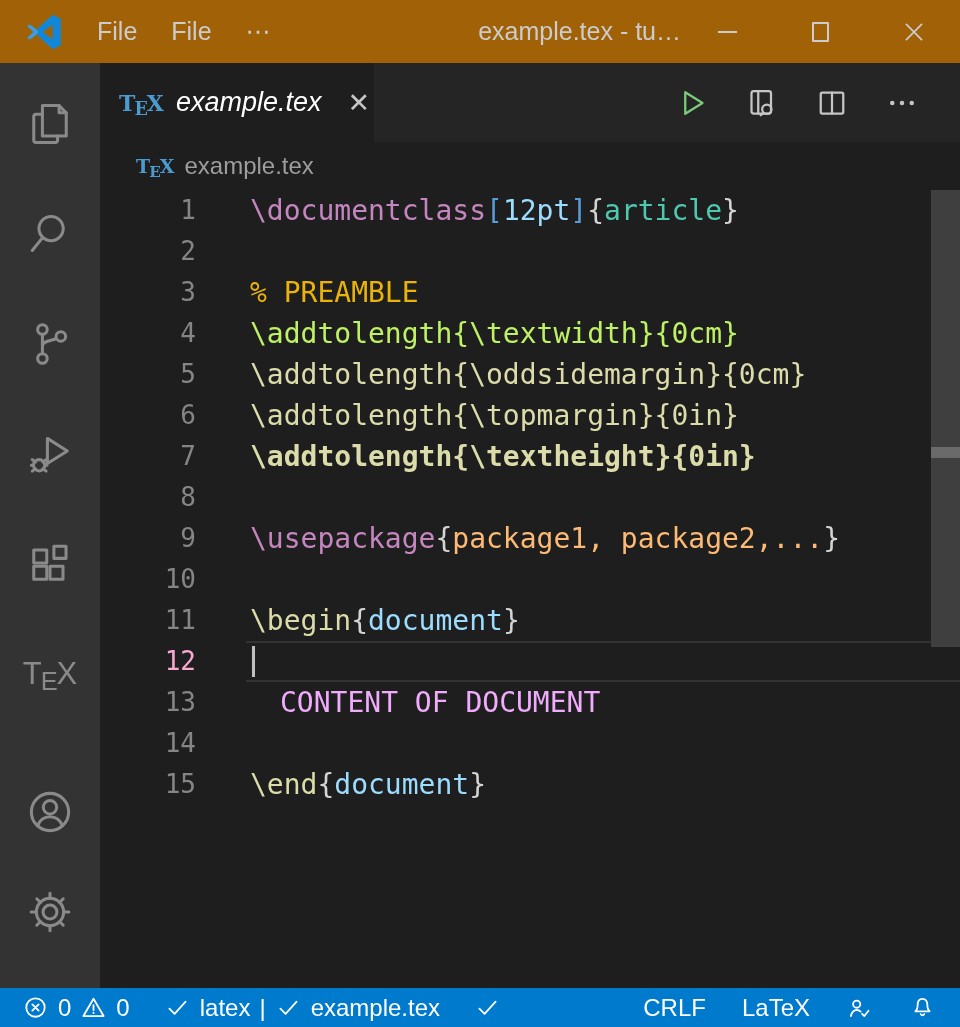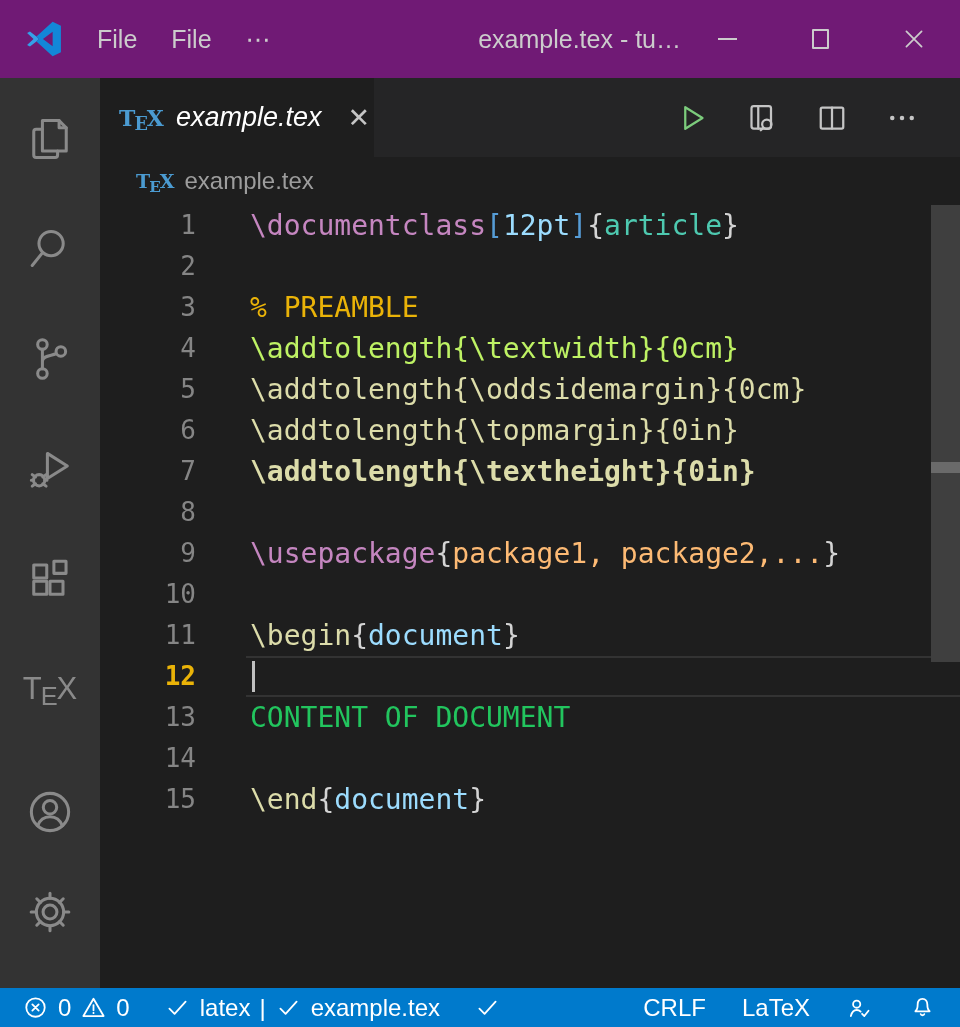--- a/index.html
+++ b/index.html
@@ -1,21 +1,21 @@
 <!DOCTYPE html>
 <html style="--accent: #007ACC; --titlebar-bg: #383838; --activitybar-bg: #333333; --tabbar-bg: #252526; --editor-bg: #1e1e1e;"><head>
 <meta charset="utf-8">
 <style>
   * { margin:0; padding:0; box-sizing:border-box; }
   html,body { width:960px; height:1027px; overflow:hidden; background:#1e1e1e;
               font-family:"Liberation Sans", sans-serif; }
   .window { width:960px; height:1027px; display:flex; flex-direction:column; }
 
   
-  .titlebar { height:78px; background:#701a75; display:flex; align-items:center;
+  .titlebar { height:63px; background:#a16207; display:flex; align-items:center;
               color:#cccccc; flex-shrink:0; }
   .logo { margin-left:26px; width:36px; height:36px; display:flex; align-items:center; }
   .menus { display:flex; margin-left:18px; }
   .menu-item { padding:0 17px; font-size:25px; height:63px; display:flex; align-items:center; cursor:default; }
   .win-title { flex:1; text-align:right; font-size:25px; color:#cccccc;
                white-space:nowrap; overflow:hidden; }
   .win-controls { display:flex; height:63px; }
   .win-btn { width:93px; height:63px; display:flex; align-items:center; justify-content:center; }
   .min-glyph { width:19px; height:2px; background:#cccccc; }
   .max-glyph { width:17px; height:20px; border:2px solid #cccccc; border-radius:1px; }
@@ -57,21 +57,21 @@
   .breadcrumb .tex-word { font-size:19px; }
   .bc-label { color:#9d9d9d; font-size:24px; margin-left:10px; }
 
   
   .editor { flex:1; background:#1e1e1e; position:relative; overflow:hidden;
             font-family:"DejaVu Sans Mono","Liberation Mono",monospace; }
   .code-lines { position:absolute; top:0; left:0; right:0; }
   .line { display:flex; height:41px; line-height:41px; white-space:pre; }
   .ln { width:96px; text-align:right; color:#858585; font-size:26px; flex-shrink:0; }
   .code { padding-left:54px; font-size:28px; }
-  .line.current .ln { color:#eab308;font-weight:bold; }
+  .line.current .ln { color:#f9a8d4; }
   .current-line-overlay { position:absolute; left:146px; right:0; height:41px;
         border-top:2px solid #333333; border-bottom:2px solid #333333; }
   .cursor { position:absolute; left:6px; top:3px; bottom:3px; width:3px; background:#c0c0c0; }
 
   
   .scrollbar { position:absolute; top:0; right:0; width:29px; bottom:0; }
   .scroll-thumb { position:absolute; top:0; right:0; width:29px; height:457px; background:#3f3f3f; }
   .scroll-marker { position:absolute; top:257px; right:0; width:29px; height:11px; background:#6a6a6a; }
 
   
@@ -233,21 +233,21 @@
             <div class="line"><div class="ln">3</div><div class="code"><span class="tok" style="color: #eab308;">% PREAMBLE</span></div></div>
             <div class="line"><div class="ln">4</div><div class="code"><span class="tok" style="color: #bef264;">\addtolength{\textwidth}{0cm}</span></div></div>
             <div class="line"><div class="ln">5</div><div class="code"><span class="tok" style="color: rgb(220, 220, 170);">\addtolength{\oddsidemargin}{0cm}</span></div></div>
             <div class="line"><div class="ln">6</div><div class="code"><span class="tok" style="color: rgb(220, 220, 170);">\addtolength{\topmargin}{0in}</span></div></div>
             <div class="line"><div class="ln">7</div><div class="code"><span class="tok" style="color: rgb(220, 220, 170); font-weight: bold;">\addtolength{\textheight}{0in}</span></div></div>
             <div class="line"><div class="ln">8</div><div class="code"></div></div>
             <div class="line"><div class="ln">9</div><div class="code"><span class="tok" style="color: rgb(197, 134, 192);">\usepackage</span><span class="tok" style="color: rgb(212, 212, 212);">{</span><span class="tok" style="color: #fdba74;">package1, package2,...</span><span class="tok" style="color: rgb(212, 212, 212);">}</span></div></div>
             <div class="line"><div class="ln">10</div><div class="code"></div></div>
             <div class="line"><div class="ln">11</div><div class="code"><span class="tok" style="color: rgb(220, 220, 170);">\begin</span><span class="tok" style="color: rgb(212, 212, 212);">{</span><span class="tok" style="color: rgb(156, 220, 254);">document</span><span class="tok" style="color: rgb(212, 212, 212);">}</span></div></div>
             <div class="line current"><div class="ln">12</div><div class="code"></div></div>
-            <div class="line"><div class="ln">13</div><div class="code"><span class="tok" style="color: #22c55e;">CONTENT OF DOCUMENT</span></div></div>
+            <div class="line"><div class="ln">13</div><div class="code"><span class="tok" style="color: #f0abfc; margin-left: 30px;">CONTENT OF DOCUMENT</span></div></div>
             <div class="line"><div class="ln">14</div><div class="code"></div></div>
             <div class="line"><div class="ln">15</div><div class="code"><span class="tok" style="color: rgb(220, 220, 170);">\end</span><span class="tok" style="color: rgb(212, 212, 212);">{</span><span class="tok" style="color: rgb(156, 220, 254);">document</span><span class="tok" style="color: rgb(212, 212, 212);">}</span></div></div>
           </div>
         <div class="current-line-overlay" id="cur-line" style="top: 451px;">
           <div class="cursor"></div>
         </div>
         <div class="scrollbar">
           <div class="scroll-thumb"></div>
           <div class="scroll-marker"></div>
         </div>

